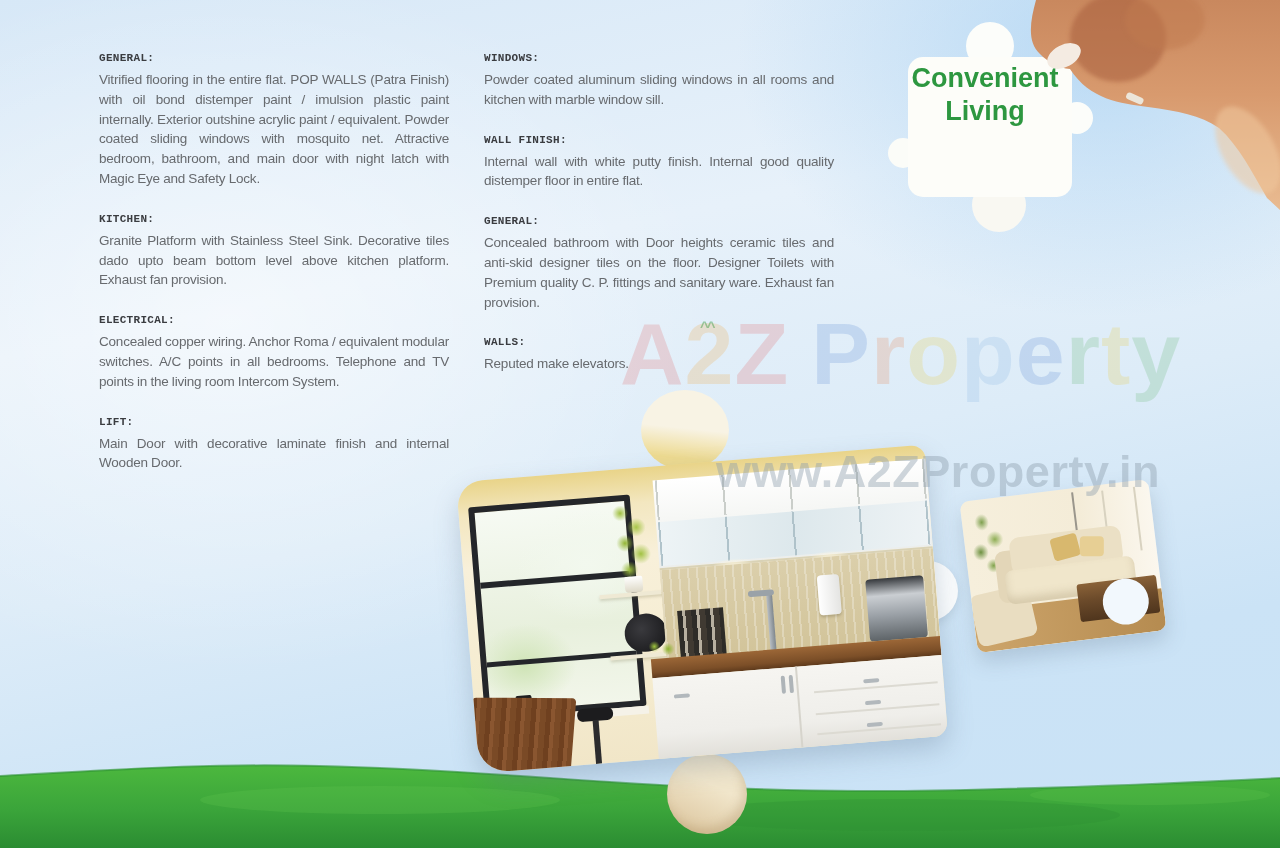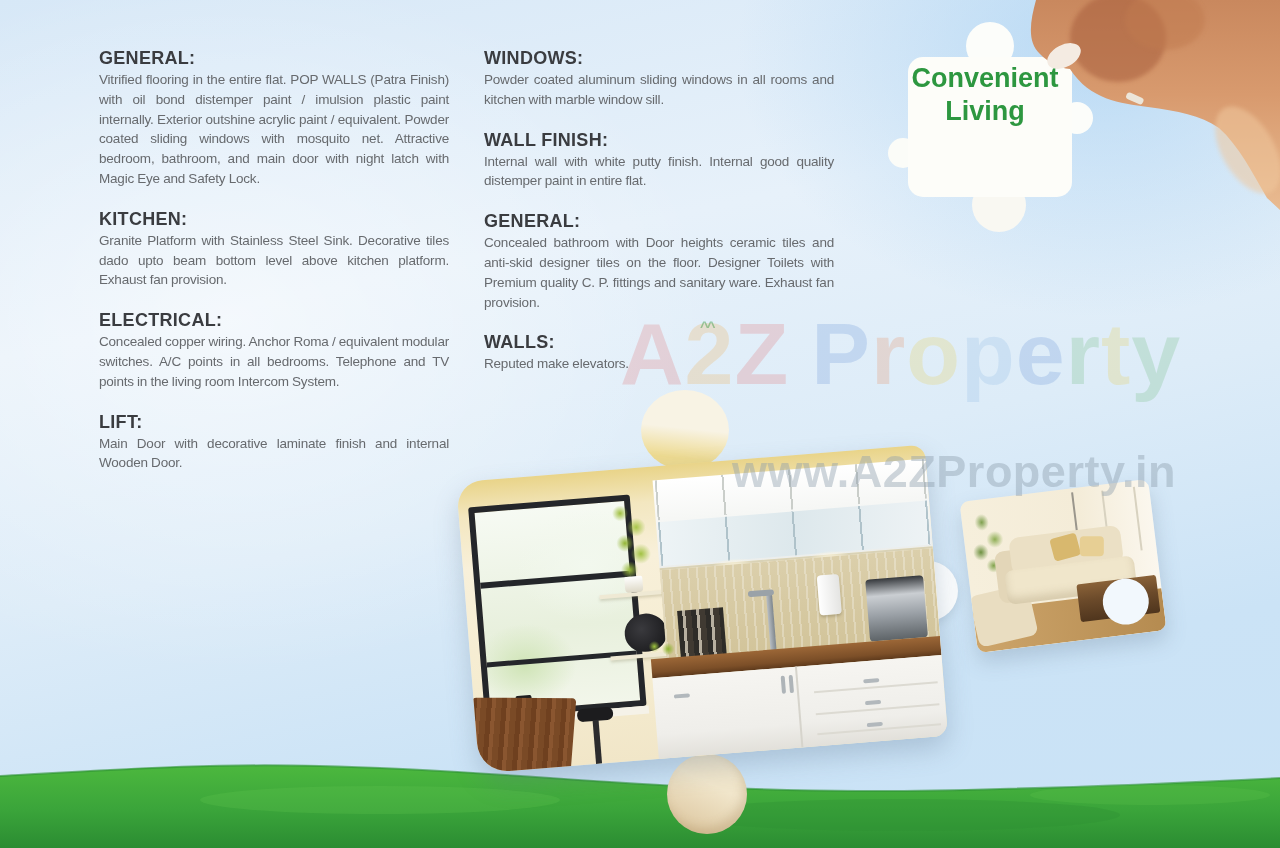--- a/index.html
+++ b/index.html
@@ -11,22 +11,22 @@
       radial-gradient(520px 380px at 86% 6%, rgba(150,200,240,.55), rgba(150,200,240,0) 70%),
       radial-gradient(700px 500px at 18% 38%, rgba(255,255,255,.55), rgba(255,255,255,0) 70%),
       linear-gradient(168deg,#d7e8f7 0%,#e7f1fa 32%,#ddecf8 55%,#cbe3f6 78%,#c9e2f6 100%);
   }
   
   .spec-col{position:absolute;top:49px;width:350px;z-index:10;}
   .col-left{left:99px;}
   .col-mid{left:484px;}
   .spec-section{margin-bottom:21px;}
   .spec-heading{
-    font-size:18px;font-weight:bold;color:#3a3c40;letter-spacing:.3px;
-    line-height:19px;margin:0 0 2px 0;
+    font-size:11px;font-weight:bold;color:#3a3c40;letter-spacing:.3px;
+    line-height:19px;margin:0 0 2px 0;font-family:Liberation Mono, monospace;
   }
   .spec-body{
     font-size:13.5px;line-height:19.8px;color:#676a6e;margin:0;
     text-align:justify;letter-spacing:-.2px;word-spacing:-.3px;
   }
   
   .tagline{
     position:absolute;left:893px;top:62px;width:184px;z-index:11;
     text-align:center;font-size:27px;line-height:33px;font-weight:600;color:#2d9740;
   }
@@ -35,21 +35,21 @@
     position:absolute;left:620px;top:314px;z-index:2;opacity:.20;
     font-weight:bold;font-size:72px;line-height:80px;letter-spacing:1px;white-space:nowrap;
   }
   .logo-wm span:nth-child(-n+3){font-size:88px;}
   .logo-wm .sp{display:inline-block;width:22px;}
   .logo-accent{
     position:absolute;left:700px;top:318px;z-index:2;opacity:.45;color:#3a9a40;
     font-size:15px;letter-spacing:-2px;font-weight:bold;
   }
   .url-wm{
-    position:absolute;left:732px;top:446px;z-index:9;
+    position:absolute;left:716px;top:446px;z-index:9;
     font-size:45px;font-weight:bold;letter-spacing:.5px;color:rgba(141,158,172,.42);
     white-space:nowrap;
   }
   
   .svg-abs{position:absolute;left:0;top:0;width:1280px;height:848px;}
   .z-deco{z-index:3;}
   .z-grass{z-index:4;}
   
   .knob{position:absolute;border-radius:50%;}
   .knob-top{left:641px;top:390px;width:88px;height:80px;z-index:5;
@@ -300,21 +300,21 @@
     </div>
   </div>
 
   <div class="spec-col col-mid">
     <div class="spec-section">
       <p class="spec-heading">WINDOWS:</p>
       <p class="spec-body">Powder coated aluminum sliding windows in all rooms and kitchen with marble window sill.</p>
     </div>
     <div class="spec-section">
       <p class="spec-heading">WALL FINISH:</p>
-      <p class="spec-body">Internal wall with white putty finish. Internal good quality distemper paint in entire flat.</p>
+      <p class="spec-body">Internal wall with white putty finish. Internal good quality distemper floor in entire flat.</p>
     </div>
     <div class="spec-section">
       <p class="spec-heading">GENERAL:</p>
       <p class="spec-body">Concealed bathroom with Door heights ceramic tiles and anti-skid designer tiles on the floor. Designer Toilets with Premium quality C. P. fittings and sanitary ware. Exhaust fan provision.</p>
     </div>
     <div class="spec-section">
       <p class="spec-heading">WALLS:</p>
       <p class="spec-body">Reputed make elevators.</p>
     </div>
   </div>

